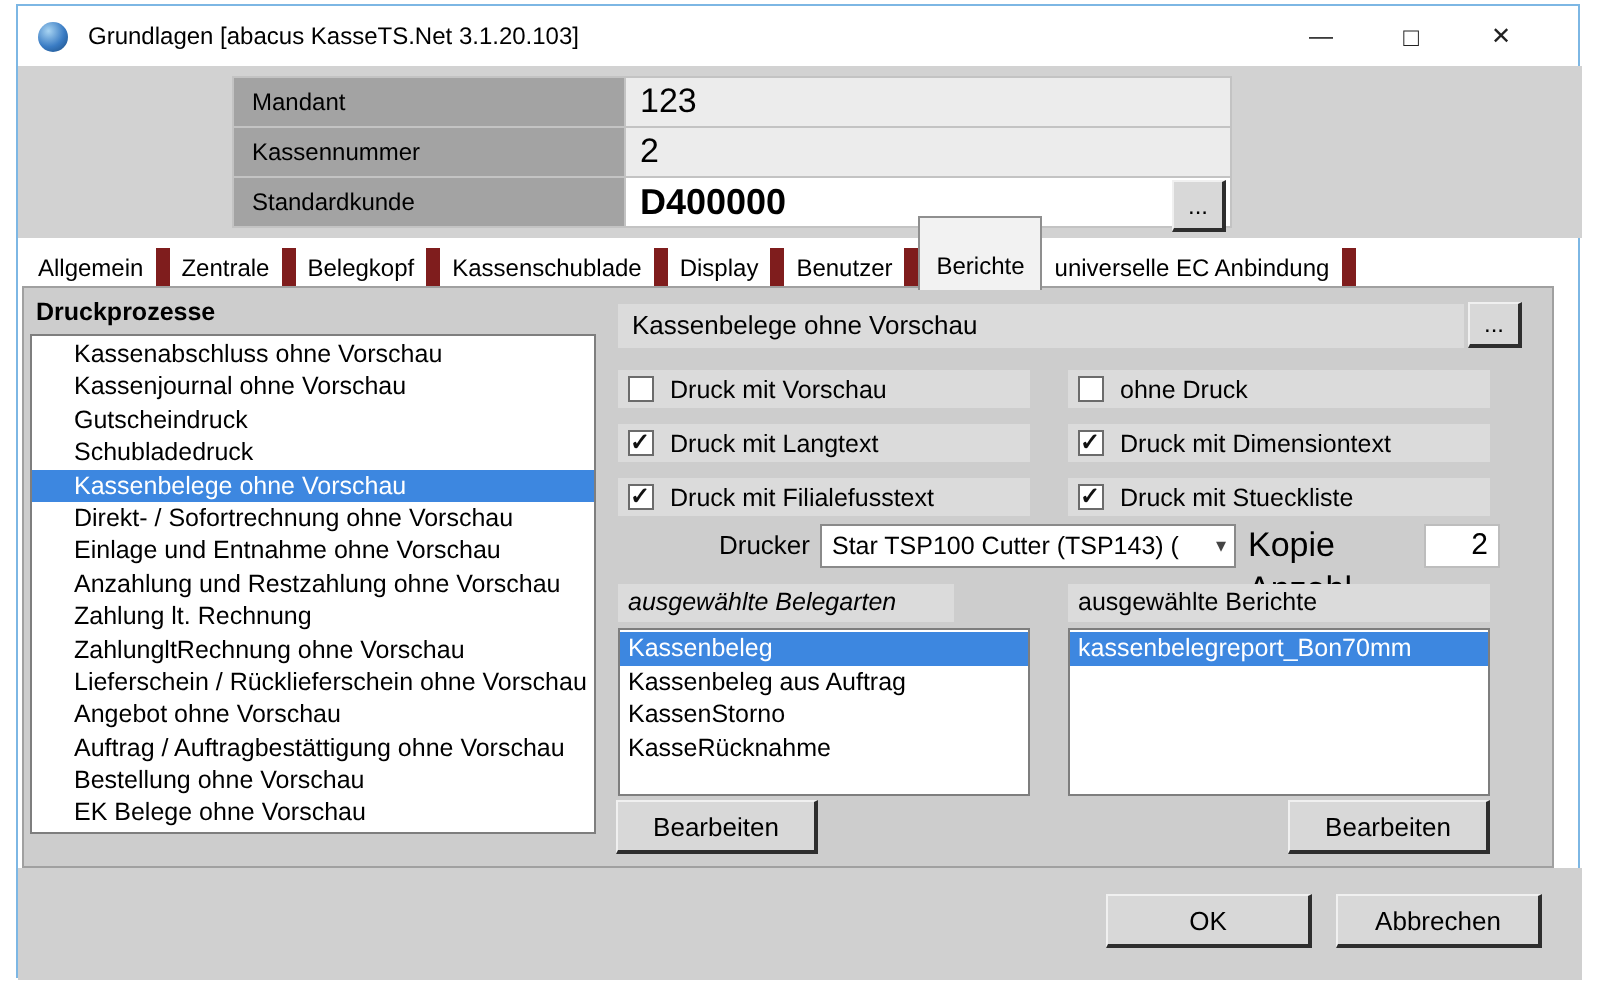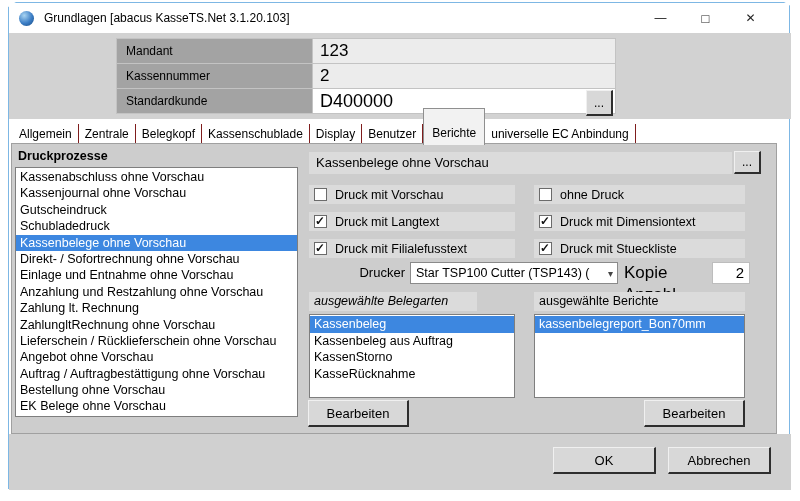--- a/index.html
+++ b/index.html
@@ -1,18 +1,18 @@
 <!DOCTYPE html>
 <html><head>
 <meta charset="utf-8">
 <style>
   html,body{margin:0;padding:0;background:#ffffff;}
   *{box-sizing:border-box;}
   .stage{position:relative;width:800px;height:501px;background:#ffffff;overflow:hidden;
-         font-family:"Liberation Sans",sans-serif;color:#000;border-radius:26px;}
+         font-family:"Liberation Sans",sans-serif;color:#000;}
   .window{position:absolute;left:8px;top:2px;width:782px;height:487px;
           border:1px solid #7db7e4;background:#ffffff;}
   
   .titlebar{position:absolute;left:0;top:0;width:100%;height:30px;background:#ffffff;
             display:flex;align-items:center;}
   .title-icon{width:15px;height:15px;border-radius:50%;margin-left:10px;flex:none;
               background:radial-gradient(circle at 35% 30%,#a8d4f2,#3a7cc4 55%,#17497f);}
   .title-text{margin-left:10px;font-size:12px;white-space:nowrap;}
   .win-controls{margin-left:auto;margin-right:16px;display:flex;}
   .win-btn{width:45px;height:30px;display:flex;align-items:center;justify-content:center;
@@ -20,39 +20,39 @@
   .win-btn.max{font-size:13px;}
   
   .header-sec{position:absolute;left:0;top:30px;width:782px;height:86px;background:#d2d2d2;}
   .field-rows{position:absolute;left:107px;top:5px;}
   .frow{display:flex;height:26px;margin-top:-1px;}
   .frow:first-child{margin-top:0;}
   .flabel{width:197px;background:#a3a3a3;border:1px solid #c3c3c3;font-size:12px;
           display:flex;align-items:center;padding-left:9px;}
   .fvalue{width:303px;background:#ececec;border:1px solid #c3c3c3;border-left:none;
           font-size:17px;display:flex;align-items:center;padding-left:7px;}
-  .fvalue.white{background:#ffffff;font-size:18px;}
+  .fvalue.white{background:#ffffff;font-size:18px;font-weight:bold;}
   .btn3d{background:#d8d8d8;border-top:1px solid #f0f0f0;border-left:1px solid #f0f0f0;
          border-right:2px solid #2e2e2e;border-bottom:2px solid #2e2e2e;
          display:flex;align-items:center;justify-content:center;font-size:13px;}
   .browse-top{position:absolute;left:577px;top:57px;width:27px;height:26px;font-size:12px;}
   
   .tabstrip{position:absolute;left:2px;top:116px;width:778px;height:26px;background:#ffffff;
             display:flex;align-items:flex-end;padding-left:2px;}
-  .tab{font-size:12px;padding:4px 6px;border-right:1px solid #7f1d1d;white-space:nowrap;
+  .tab{font-size:12px;padding:4px 6px;border-right:7px solid #7f1d1d;white-space:nowrap;
        height:21px;line-height:13px;background:#ffffff;}
   .tab.active{border:1px solid #8f8f8f;border-bottom:none;background:#f2f2f2;
               height:25px;padding:18px 8px;position:relative;z-index:2;}
   
   .tabpage{position:absolute;left:2px;top:140px;width:766px;height:291px;
            background:#cdcdcd;border:1px solid #a0a0a0;}
   .dp-label{position:absolute;left:6px;top:5px;font-size:12.5px;font-weight:bold;}
   .listbox{background:#ffffff;border:1px solid #7e7e7e;overflow:hidden;font-size:12.5px;}
   .dp-list{position:absolute;left:3px;top:23px;width:283px;height:250px;padding-top:1px;}
-  .li{height:16.4px;line-height:16.4px;padding-left:4px;white-space:nowrap;}
+  .li{height:16.4px;line-height:16.4px;padding-left:21px;white-space:nowrap;}
   .selected{background:#3d87e0;color:#ffffff;}
   .proc-header{position:absolute;left:297px;top:8px;width:423px;height:22px;background:#dbdbdb;
                font-size:13px;line-height:22px;padding-left:7px;white-space:nowrap;}
   .browse-proc{position:absolute;left:722px;top:7px;width:27px;height:23px;font-size:12px;}
   .cbar{position:absolute;height:19px;background:#dbdbdb;display:flex;align-items:center;
         gap:8px;padding-left:5px;font-size:12.5px;}
   .cb{width:13px;height:13px;background:#ffffff;border:1px solid #6b6b6b;position:relative;flex:none;}
   .cb .mk{display:none;position:absolute;left:0;top:-2px;font-size:12px;font-weight:bold;color:#111;}
   .cb.checked .mk{display:block;}
   .printer-label{position:absolute;left:297px;top:118px;width:96px;height:22px;line-height:22px;

